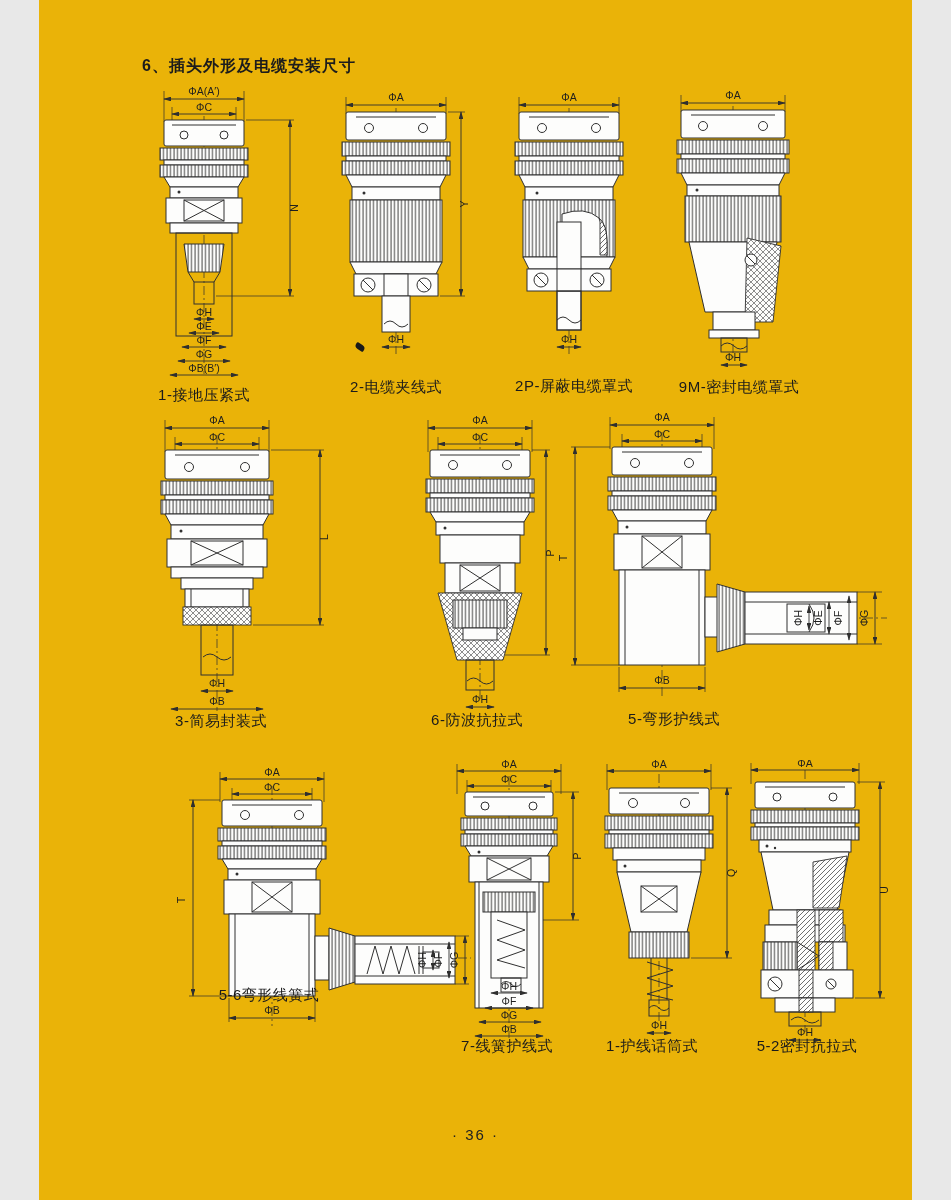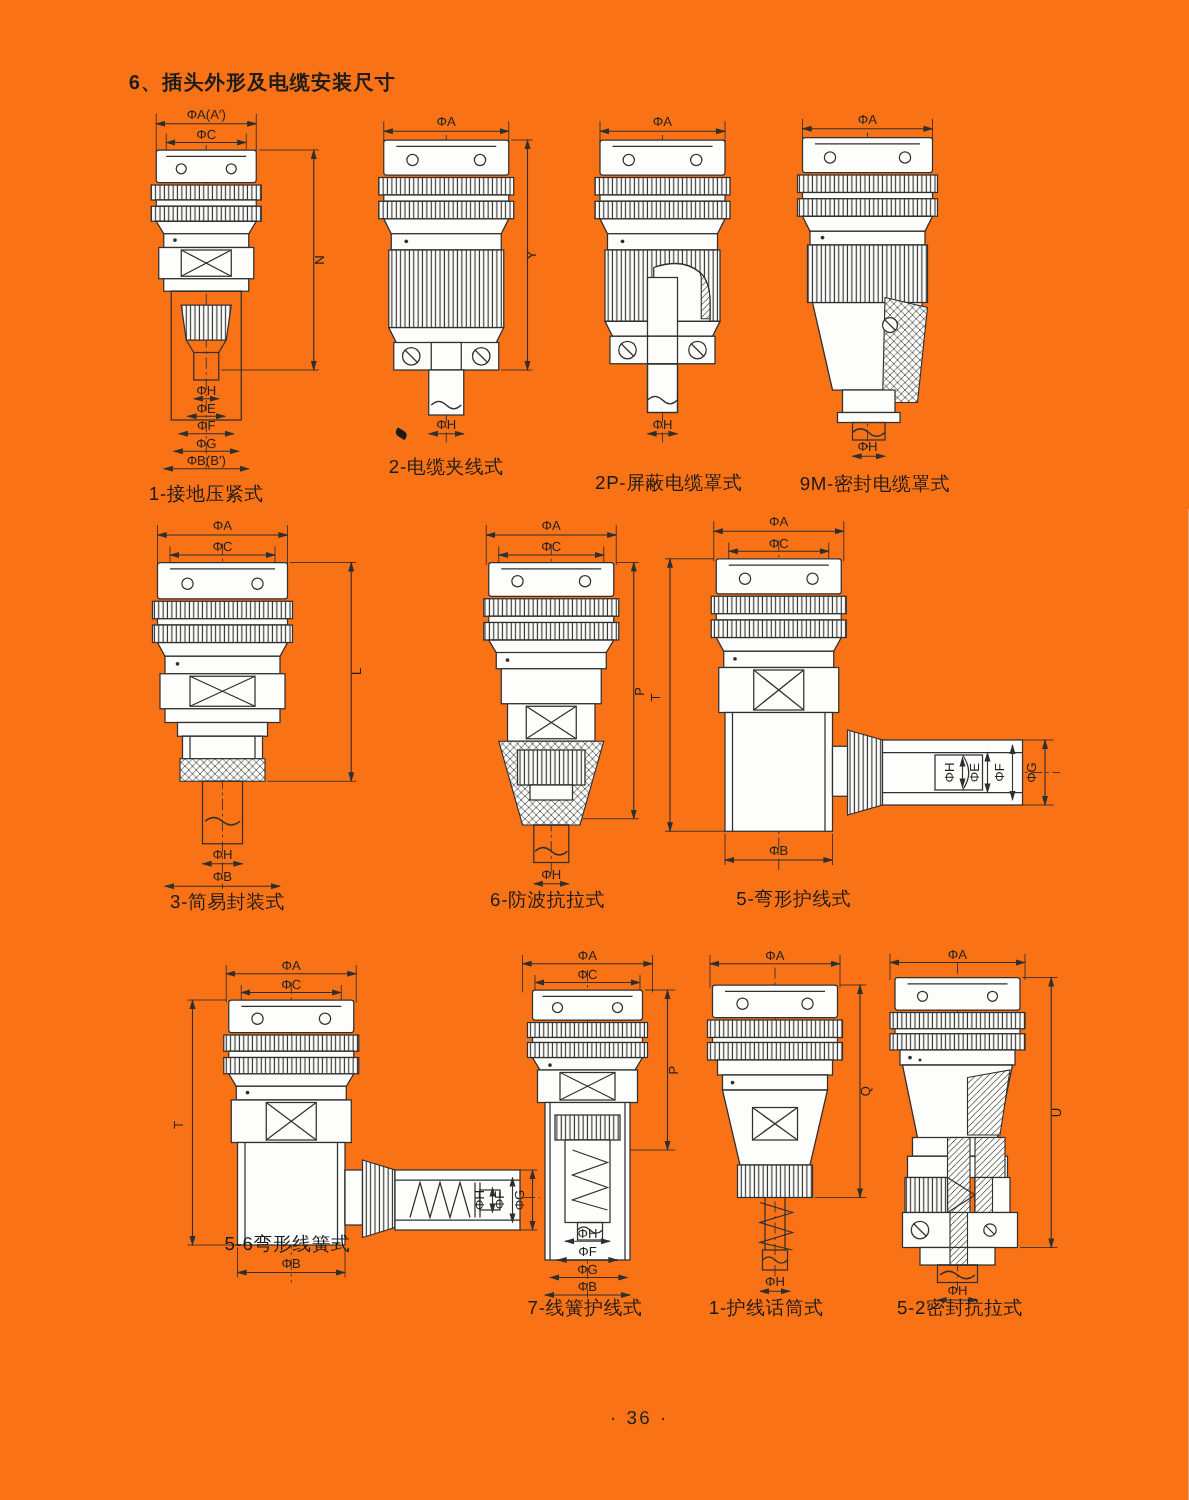--- a/index.html
+++ b/index.html
@@ -1,23 +1,23 @@
 <!DOCTYPE html>
 <html><head>
 <meta charset="utf-8">
 <style>
   html,body{margin:0;padding:0;background:#e8e8e8;}
-  .page{position:relative;width:951px;height:1200px;background:#f97316;margin:0 auto;
+  .page{position:relative;width:873px;height:1200px;background:#eab308;margin:0 auto;
         font-family:"Liberation Sans","DejaVu Sans",sans-serif;overflow:hidden;}
   .title{position:absolute;left:103px;top:56px;font-size:16px;font-weight:600;
          color:#1c1c1c;letter-spacing:1px;}
   .caption{position:absolute;transform:translateX(-50%);font-size:15px;color:#1b1b1b;
            letter-spacing:.5px;white-space:nowrap;}
   .pageno{position:absolute;left:50%;top:1126px;transform:translateX(-50%);
-          font-size:15px;color:#222;letter-spacing:2px;margin-left:36px;}
+          font-size:15px;color:#222;letter-spacing:2px;}
   .fig{position:absolute;}
   svg .s  {stroke:#303030;fill:none;stroke-width:1;}
   svg .sf {stroke:#303030;fill:#fdfdfc;stroke-width:1;}
   svg .kn {stroke:#303030;fill:url(#kn);stroke-width:1;}
   svg .xh {stroke:#303030;fill:url(#xh);stroke-width:.9;}
   svg .dh {stroke:#303030;fill:url(#dh);stroke-width:.9;}
   svg .dim{stroke:#2f2f2f;stroke-width:.9;fill:none;}
   svg .ext{stroke:#2f2f2f;stroke-width:.7;}
   svg .cl {stroke:#2f2f2f;stroke-width:.7;stroke-dasharray:9 3 2 3;fill:none;}
   svg .dot{fill:#303030;stroke:none;}
@@ -226,21 +226,21 @@
     <path class="s" d="M54,256 q6,-6 13,0 q6,6 13,0"></path>
   </g>
   <g>
     <text class="dl" x="66" y="271" text-anchor="middle">ΦH</text>
     <line class="dim" x1="54" y1="275" x2="80" y2="275" marker-start="url(#ar)" marker-end="url(#ar)"></line>
   </g>
 </svg>
 </div>
 
 <div class="caption" style="left:165px;top:386px">1-接地压紧式</div>
-<div class="caption" style="left:357px;top:364px">2-电缆夹线式</div>
+<div class="caption" style="left:357px;top:378px">2-电缆夹线式</div>
 <div class="caption" style="left:535px;top:377px">2P-屏蔽电缆罩式</div>
 <div class="caption" style="left:700px;top:378px">9M-密封电缆罩式</div>
 <div class="artifact" style="left:316px;top:344px"></div>
 
 <div class="fig" style="left:112px;top:415px">
 <svg width="185" height="300">
   <line class="cl" x1="66" y1="20" x2="66" y2="296"></line>
   <g>
     <line class="ext" x1="14" y1="5" x2="14" y2="37"></line>
           <line class="ext" x1="118" y1="5" x2="118" y2="37"></line>

